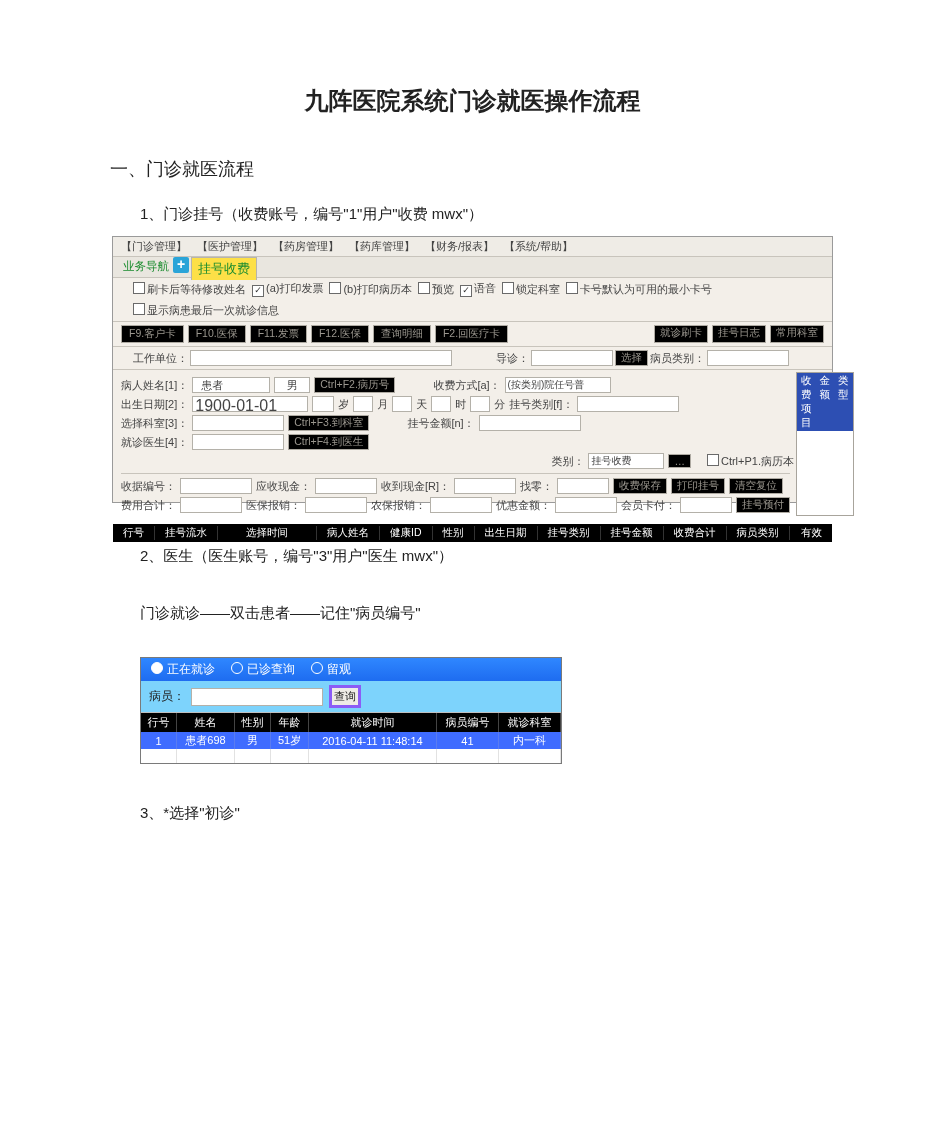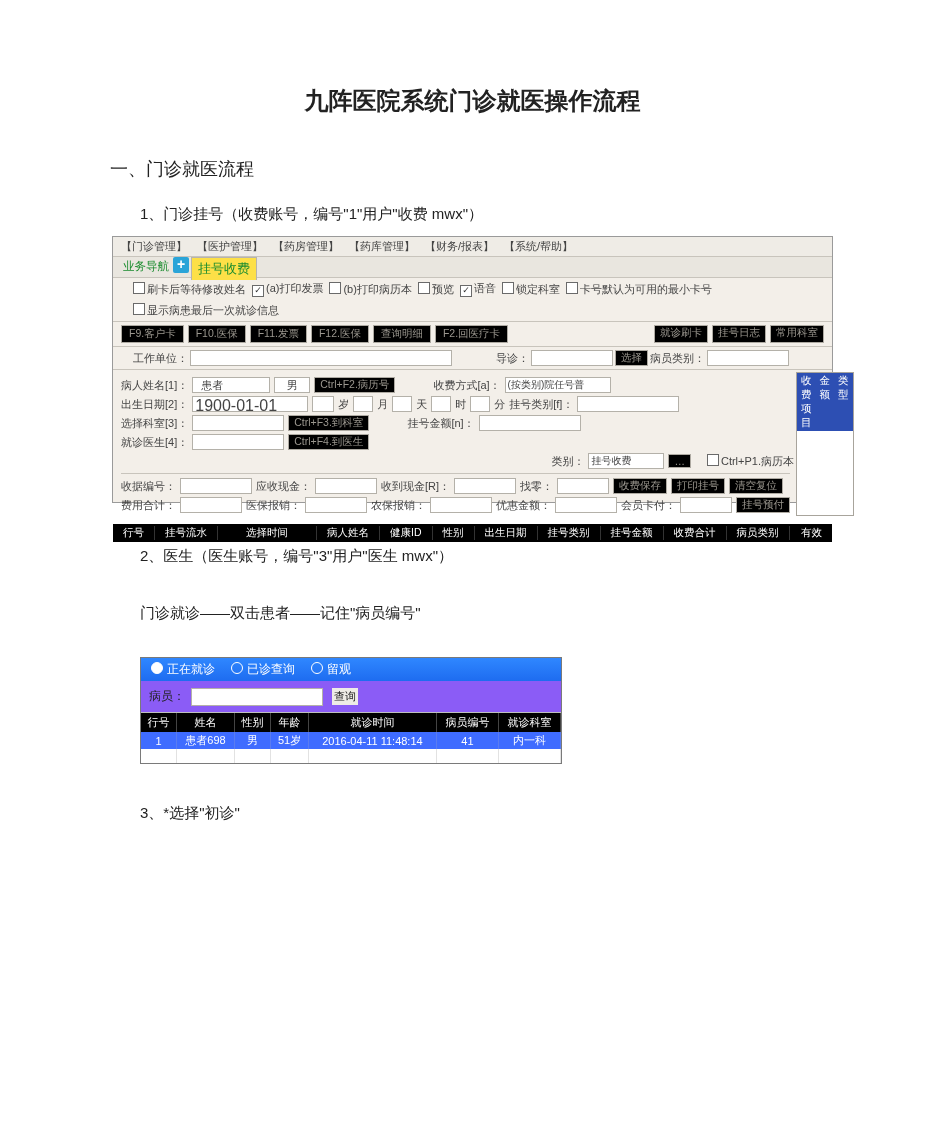--- a/index.html
+++ b/index.html
@@ -31,21 +31,21 @@
   .line{display:flex;align-items:center;gap:4px;margin:3px 0;}
   .hr{border:none;border-top:1px solid #c8c4bc;margin:4px 0;}
   .headerrow{display:flex;background:#000;color:#fff;font-size:10.5px;padding:2px 0;}
   .headerrow .hc{padding:0 10px;border-right:1px solid #333;}
 
   
   .win2 { margin:4px 0 0 80px; width:420px; border:1px solid #7a7a7a; font-size:12px; background:#fff; }
   .win2 .top{display:flex;align-items:center;gap:16px;background:linear-gradient(#2f87ff,#1e6cf0);color:#fff;padding:3px 10px;}
   .radio{width:10px;height:10px;border-radius:50%;border:1px solid #fff;display:inline-block;vertical-align:-1px;margin-right:4px;}
   .radio.on{background:#fff;}
-  .win2 .qrow{display:flex;align-items:center;gap:6px;padding:4px 8px;background:#8b5cf6;border-bottom:1px solid #bfbfbf;}
+  .win2 .qrow{display:flex;align-items:center;gap:6px;padding:4px 8px;background:#7dd3fc;border-bottom:1px solid #bfbfbf;}
   .win2 table{border-collapse:collapse;width:100%;font-size:11px;}
   .win2 th{background:#000;color:#fff;font-weight:400;border-right:1px solid #444;padding:2px 4px;}
   .win2 td{color:#fff;text-align:center;padding:1px 4px;border-right:1px solid #5a7cf0;}
   .win2 tr.sel td{background:#3f6cff;}
   .win2 tr.white td{background:#fff;color:#555;border-right:1px solid #e2e2e2;}
   .qbtn{border:3px solid #8b5cf6;background:#eeece6;padding:1px 2px;font-size:11px;}
 </style>
 </head>
 <body>
 

